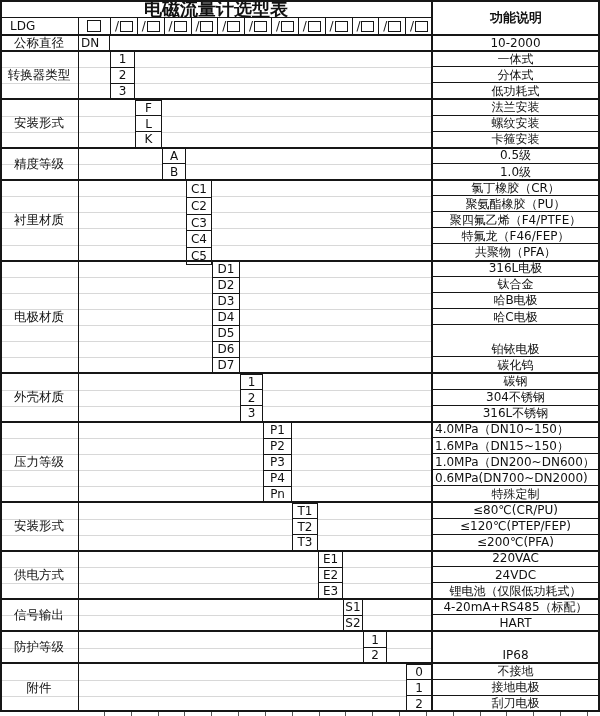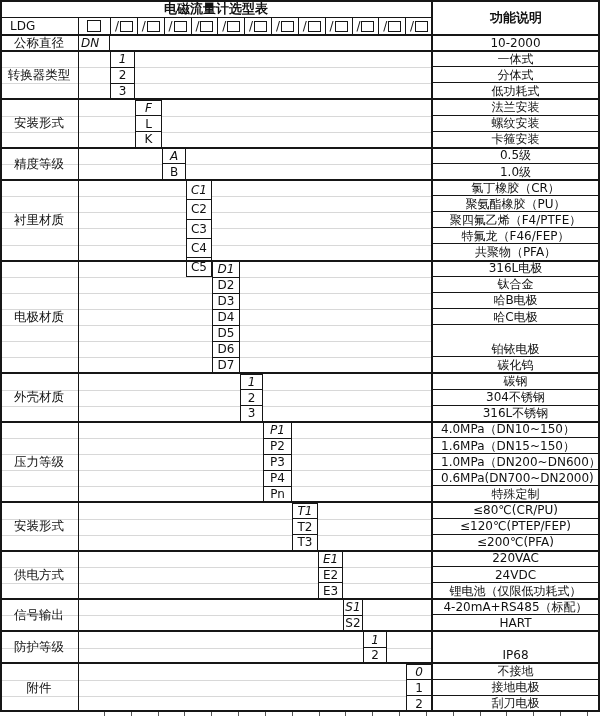--- a/index.html
+++ b/index.html
@@ -1,29 +1,29 @@
 <!DOCTYPE html>
 <html><head>
 <meta charset="utf-8">
 <style>
   html,body{margin:0;padding:0;background:#fff;}
   .sheet{position:relative;width:600px;height:716px;background:#fff;overflow:hidden;
          font-family:"DejaVu Sans","Liberation Sans",sans-serif;color:#111;}
   .cell{position:absolute;display:flex;align-items:center;justify-content:center;
         white-space:nowrap;font-size:12px;line-height:1;}
-  .title{font-weight:700;font-size:13px;}
+  .title{font-weight:700;font-size:18px;}
   .rhead{font-weight:700;font-size:13px;}
   .lab{font-size:12.5px;}
   .desc{left:433px;width:165px;height:16.1px;border-bottom:1px solid #161616;box-sizing:border-box;}
-  .al{justify-content:flex-start;padding-left:8px;box-sizing:border-box;}
+  .al{justify-content:flex-start;padding-left:2px;box-sizing:border-box;}
   .codebox{position:absolute;border:1px solid #161616;box-sizing:border-box;background:#fff;
            display:flex;flex-direction:column;}
   .codebox>div{flex:1;display:flex;align-items:center;justify-content:center;
                font-size:12px;line-height:1;border-top:1px solid #161616;}
-  .codebox>div:first-child{border-top:none;font-style:italic;}
+  .codebox>div:first-child{border-top:none;}
   .codebox>div.cl{justify-content:flex-start;padding-left:2px;}
   .g{position:absolute;left:0;width:432px;height:1px;background:#d8d8d8;}
   .k1{position:absolute;background:#161616;}
   .k2{position:absolute;background:#161616;}
   .slot{position:absolute;top:17px;height:18px;display:flex;align-items:center;justify-content:center;
         border-left:1px solid #161616;box-sizing:border-box;font-size:12px;}
   .bx{display:inline-block;width:11px;height:9px;border:1px solid #161616;margin-left:1px;}
   .bx0{display:inline-block;width:12px;height:10px;border:1px solid #161616;}
   .ticks{position:absolute;left:104px;top:712px;width:496px;height:4px;
          background:repeating-linear-gradient(90deg,#555 0 1px,transparent 1px 26.83px);}
@@ -143,21 +143,21 @@
   </div>
   <div class="codebox" style="left:135px;top:99.5px;width:27px;height:48.3px">
     <div>F</div>
     <div>L</div>
     <div>K</div>
   </div>
   <div class="codebox" style="left:162px;top:147.8px;width:24px;height:32.3px">
     <div>A</div>
     <div>B</div>
   </div>
-  <div class="codebox" style="left:186px;top:180.1px;width:26px;height:97px">
+  <div class="codebox" style="left:186px;top:180.1px;width:26px;height:85px">
     <div>C1</div>
     <div>C2</div>
     <div>C3</div>
     <div>C4</div>
     <div>C5</div>
   </div>
   <div class="codebox" style="left:212px;top:260.7px;width:28px;height:112.8px">
     <div>D1</div>
     <div>D2</div>
     <div>D3</div>

